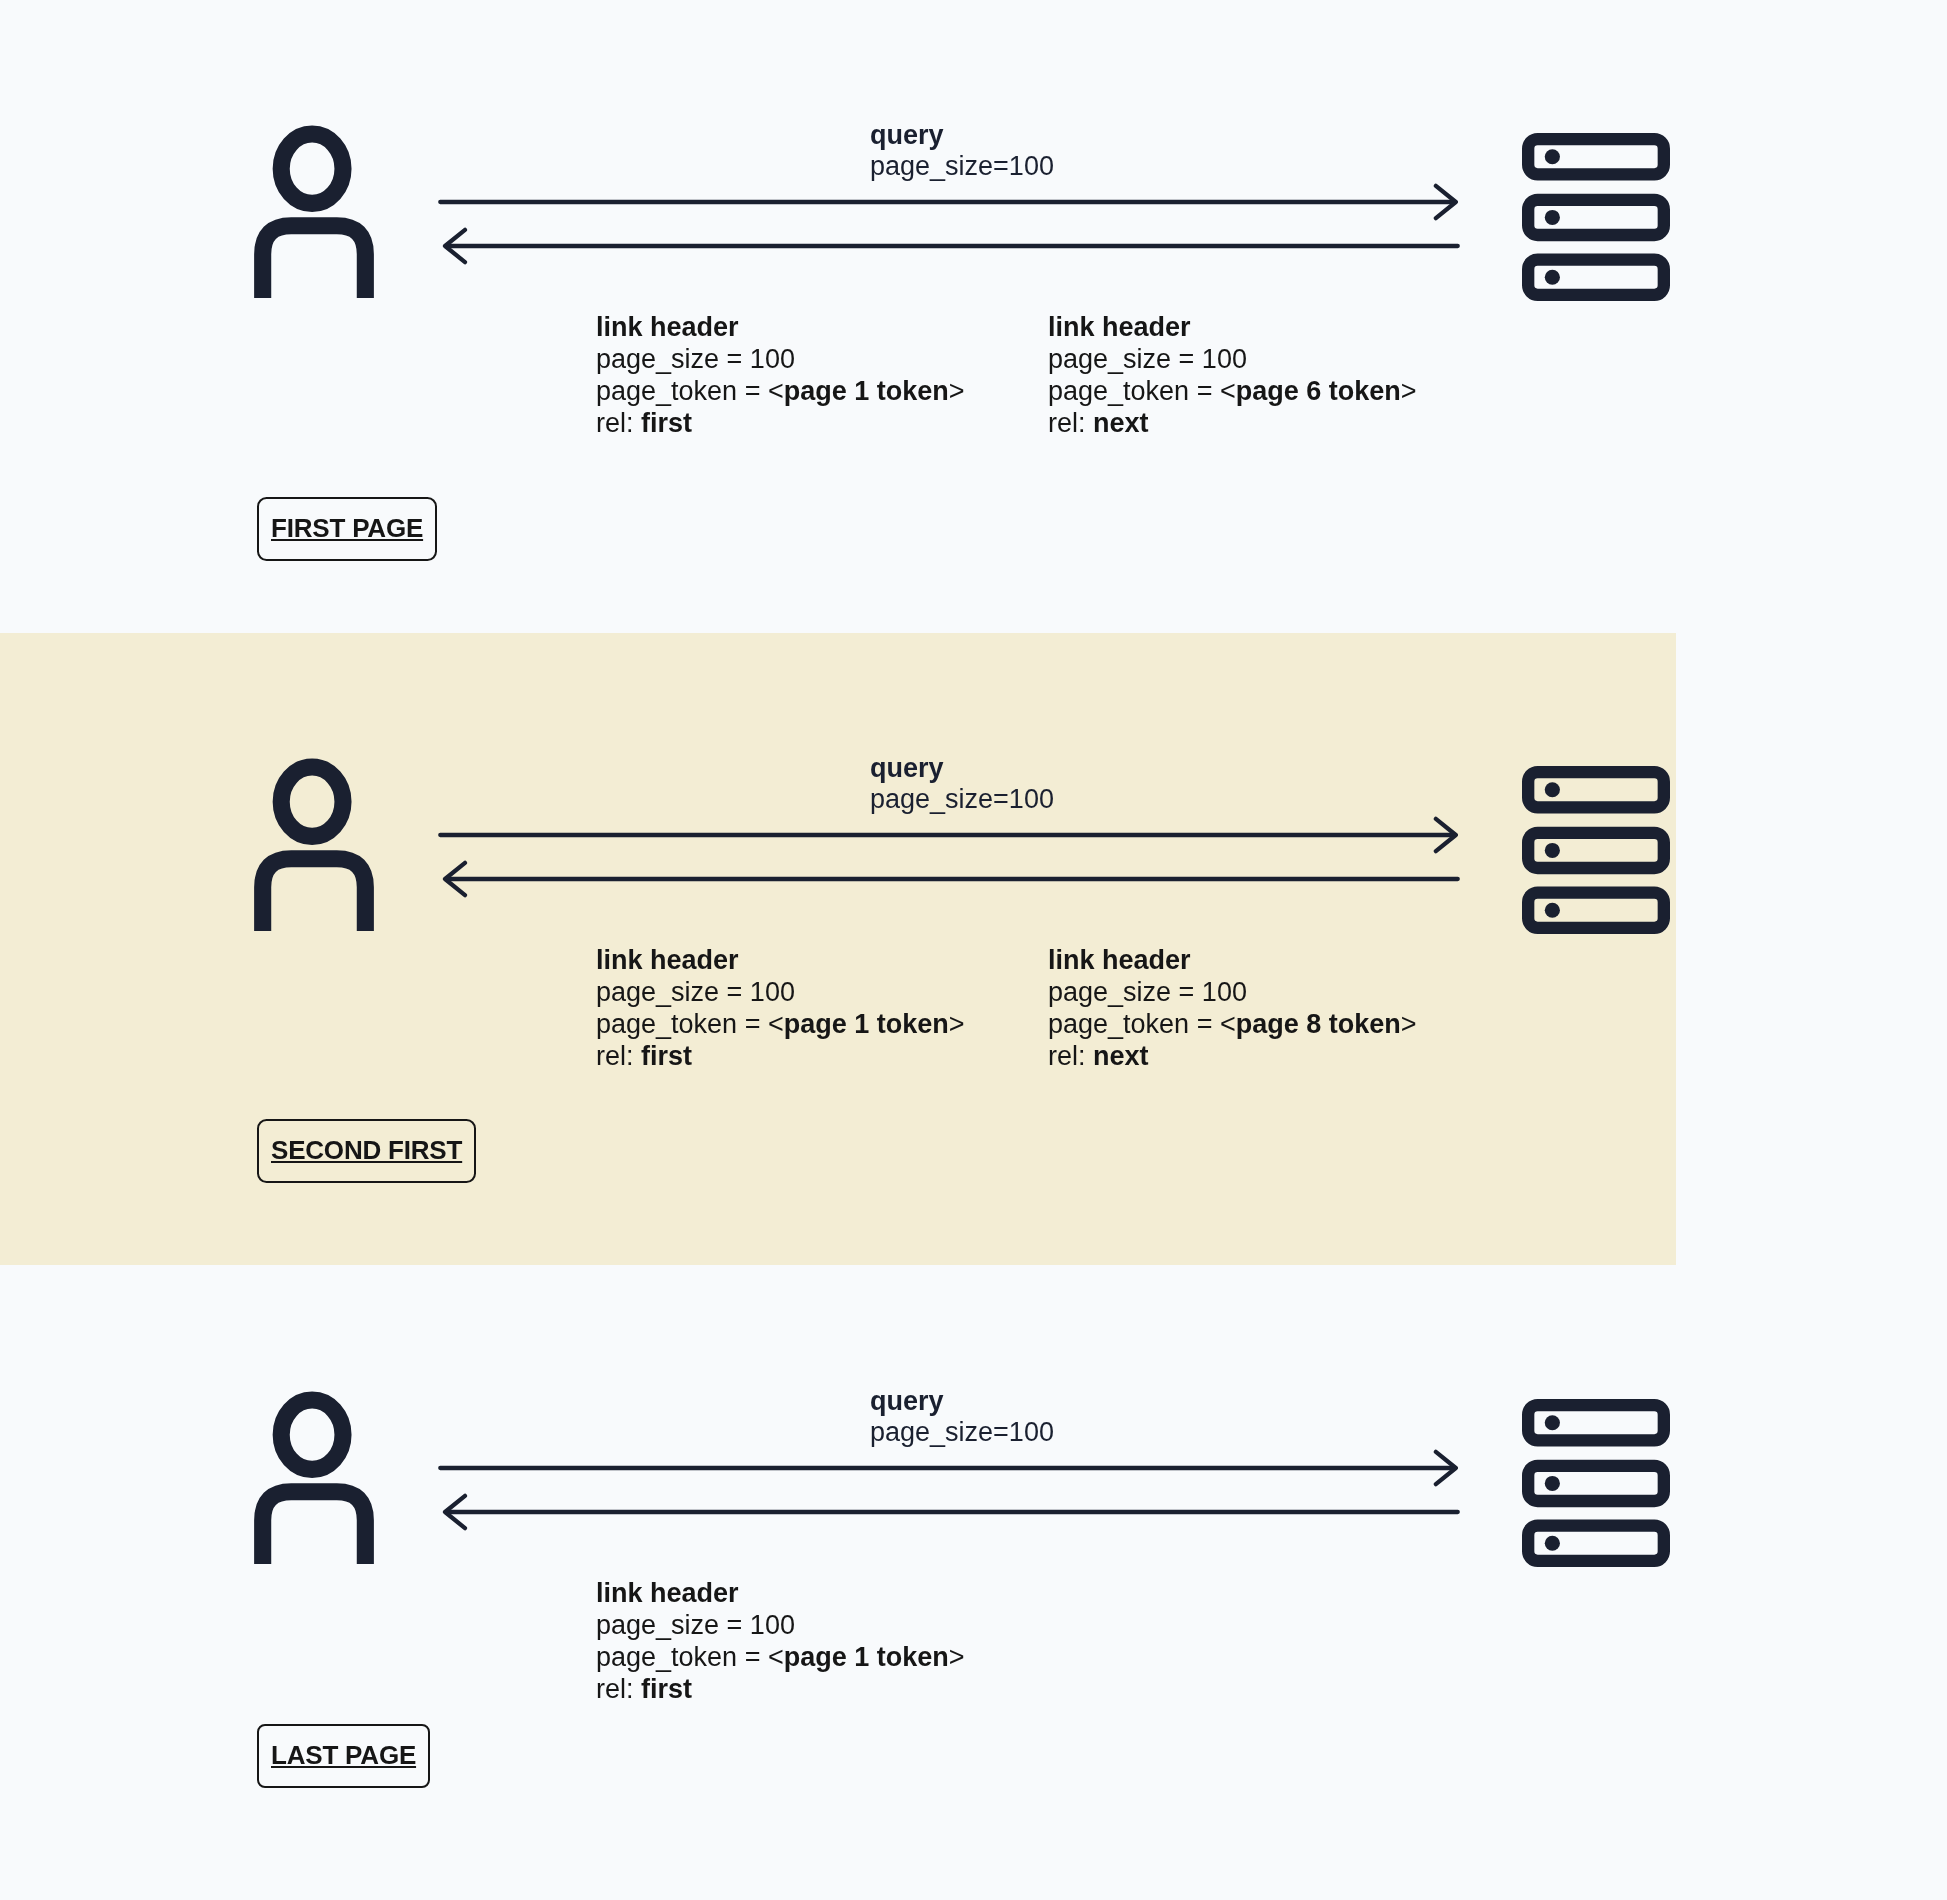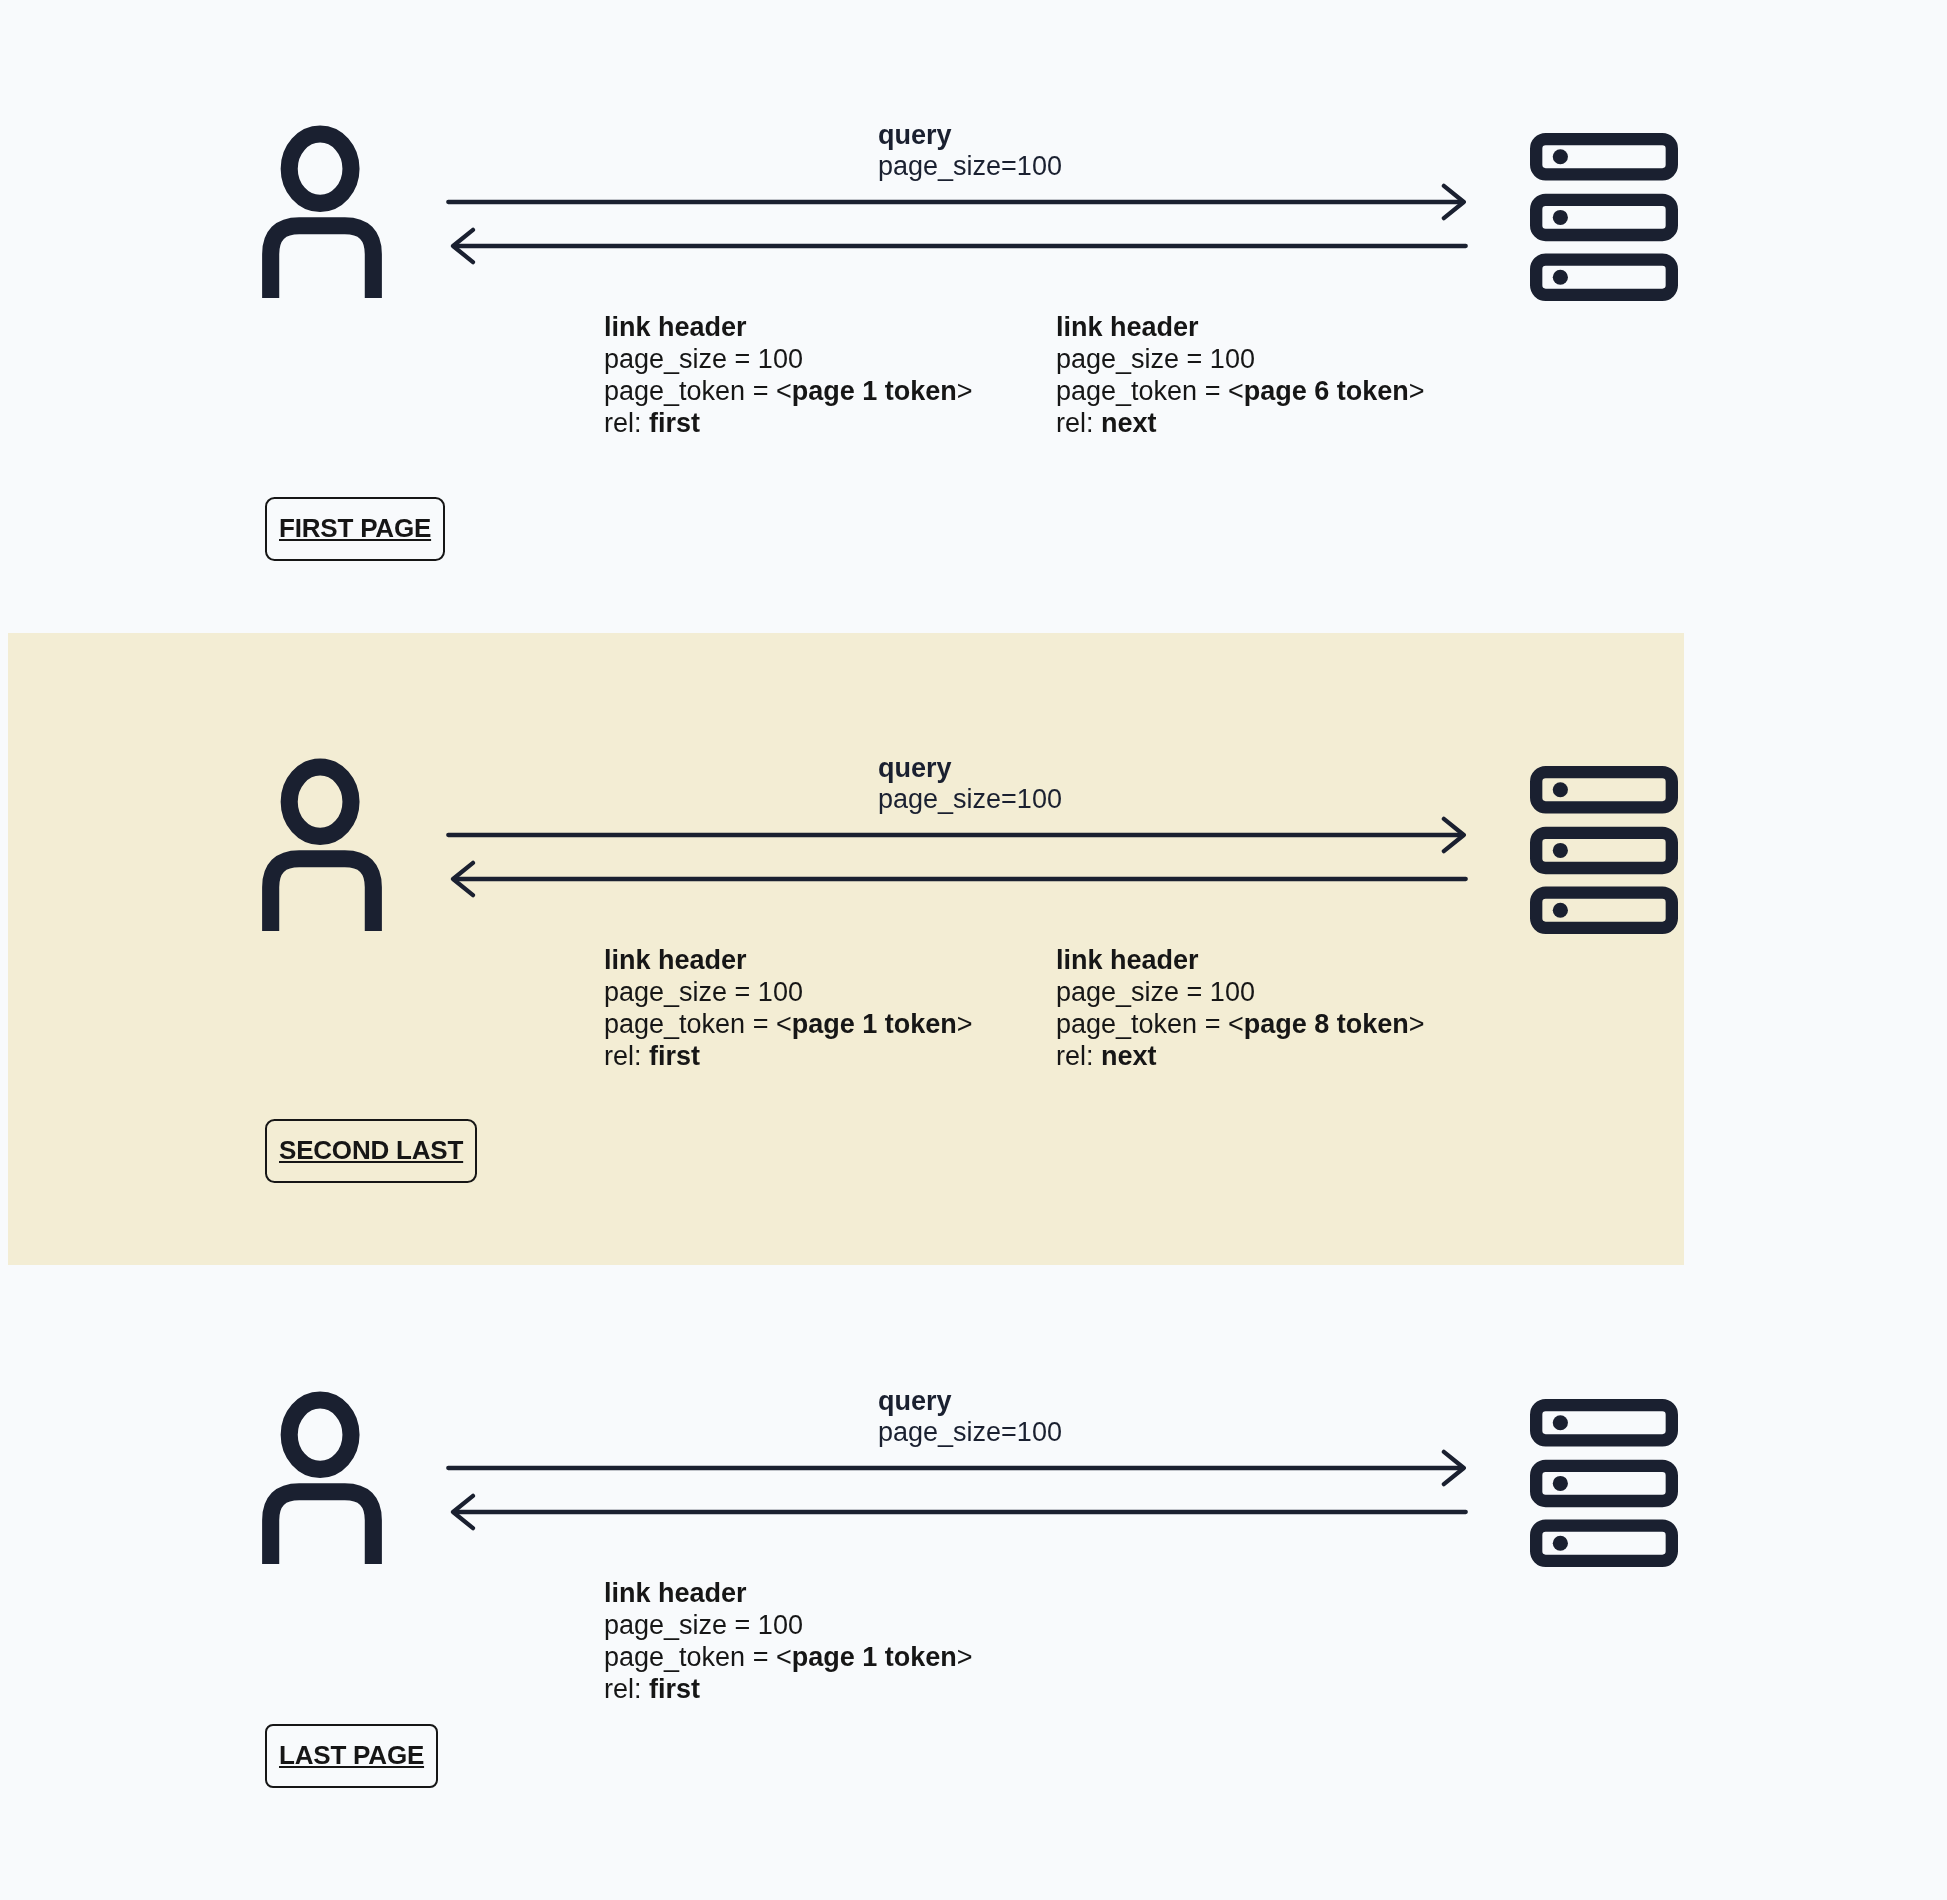--- a/index.html
+++ b/index.html
@@ -10,21 +10,21 @@
   }
   * { box-sizing: border-box; }
   html, body { margin: 0; padding: 0; background: var(--background-light); }
   .canvas {
     position: relative;
     width: 1948px;
     height: 1900px;
     font-family: "Liberation Sans", sans-serif;
     overflow: hidden;
   }
-  .section { position: absolute; left: 8px; width: 1676px; }
+  .section { position: absolute; left: 0; width: 1676px; }
   .s1 { top: 0;     height: 633px; background: var(--background-light); }
   .s2 { top: 633px; height: 632px; background: var(--background-cream); }
   .s3 { top: 1266px;height: 634px; background: var(--background-light); }
 
   .user-icon   { position: absolute; left: 254px; top: 125px; }
   .server-icon { position: absolute; left: 1522px; top: 133px; }
 
   .query-block {
     position: absolute; left: 870px; top: 120px;
     color: var(--ink); font-size: 27px; line-height: 31px;
@@ -173,21 +173,21 @@
       <div class="lh-line"><span>rel: </span><span class="b">first</span></div>
     </div>
 
     <div class="lh lh-right">
       <div class="lh-title">link header</div>
       <div class="lh-line">page_size = 100</div>
       <div class="lh-line"><span>page_token = &lt;</span><span class="b">page 8 token</span><span>&gt;</span></div>
       <div class="lh-line"><span>rel: </span><span class="b">next</span></div>
     </div>
 
-    <div class="badge">SECOND LAST</div>
+    <div class="badge">SECOND FIRST</div>
   </div>
 
   <div class="section s3">
     <svg class="user-icon" width="120" height="173" viewBox="0 0 126 182">
       <ellipse class="icon-stroke" cx="61" cy="46" rx="32.5" ry="36.5" stroke-width="18"></ellipse>
       <path class="icon-stroke" d="M9 182 L9 136 Q9 106 39 106 L87 106 Q117 106 117 136 L117 182" stroke-width="18"></path>
     </svg>
 
     <div class="query-block">
       <div class="query-title">query</div>

